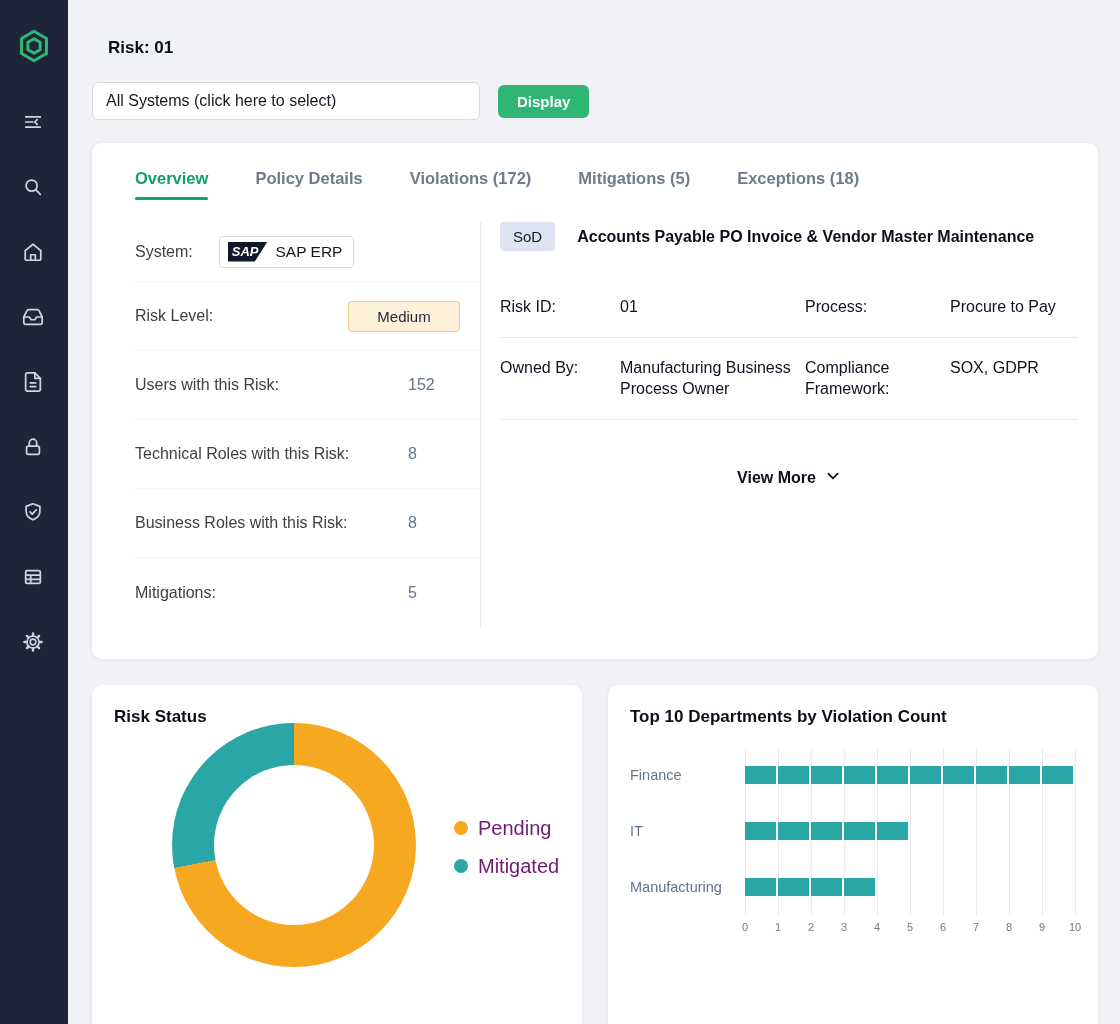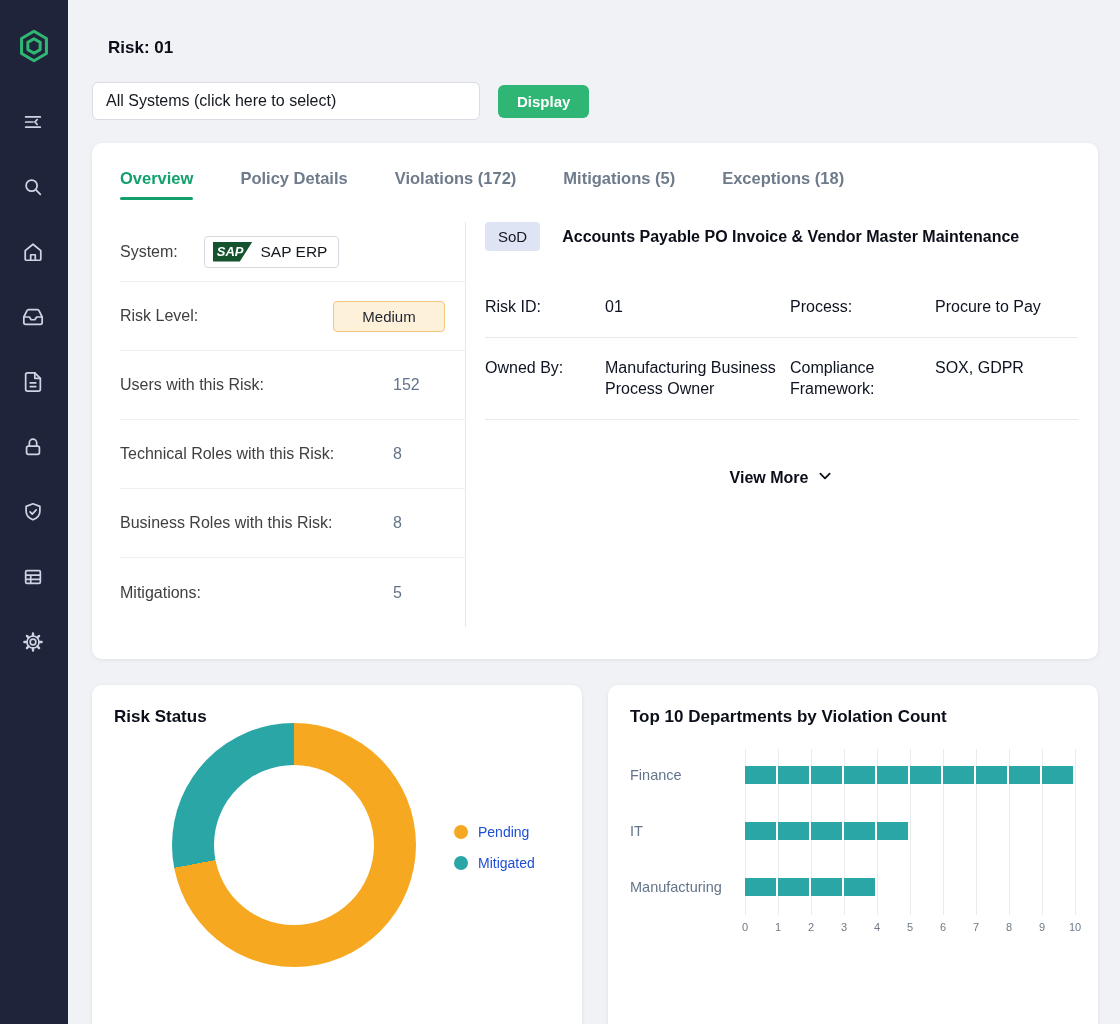--- a/index.html
+++ b/index.html
@@ -15,35 +15,35 @@
   .nav-btn svg { width:22px; height:22px; display:block; }
 
   
   .content { flex:1; padding:0 22px 0 24px; }
   .page-title { margin:38px 0 0 16px; font-size:17px; font-weight:700; color:#0b0f19; }
   .toolbar { margin-top:24px; display:flex; align-items:center; gap:18px; }
   .system-select { width:388px; height:38px; background:#fff; border:1px solid #d8dbe2; border-radius:6px; display:flex; align-items:center; padding:0 13px; font-size:16px; color:#14181f; cursor:pointer; }
   .display-btn { height:33px; padding:0 19px; background:#2fb574; border:none; border-radius:6px; color:#fff; font-size:15px; font-weight:700; font-family:inherit; cursor:pointer; }
 
   
-  .main-card { margin-top:23px; width:1006px; height:516px; background:#fff; border-radius:10px; box-shadow:0 1px 4px rgba(16,24,40,.07); padding:26px 20px 0 28px; }
+  .main-card { margin-top:23px; width:1006px; height:516px; background:#fff; border-radius:10px; box-shadow:0 1px 4px rgba(16,24,40,.07); padding:26px 20px 0 43px; }
   .tabs { display:flex; gap:47px; }
   .tab { font-size:16.5px; font-weight:700; color:#6e7b8a; padding-bottom:12px; position:relative; cursor:pointer; }
   .tab.active { color:#13a06b; }
   .tab.active::after { content:""; position:absolute; left:0; right:0; bottom:0; height:3px; background:#13a06b; border-radius:3px; }
 
   .card-body { display:flex; margin-top:22px; }
   .left-col { width:346px; flex-shrink:0; border-right:1px solid #e7e9ee; }
   .lrow { position:relative; height:69px; display:flex; align-items:center; border-bottom:1px solid #eef0f3; }
   .lrow.first { height:60px; border-bottom:1px solid #eef0f3; }
   .lrow.last { border-bottom:none; }
   .llabel { font-size:16px; color:#404040; }
   .lvalue { position:absolute; left:273px; font-size:16px; color:#64748b; }
   .sap-box { margin-left:26px; display:inline-flex; align-items:center; gap:8px; border:1px solid #d5d9e0; border-radius:4px; padding:5px 11px 5px 8px; background:#fff; }
-  .sap-logo { display:inline-block; background:#14532d; color:#fff; font-style:italic; font-weight:700; font-size:13px; line-height:20px; padding:0 9px 0 4px; clip-path:polygon(0 0,100% 0,68% 100%,0 100%); }
+  .sap-logo { display:inline-block; background:#0f172a; color:#fff; font-style:italic; font-weight:700; font-size:13px; line-height:20px; padding:0 9px 0 4px; clip-path:polygon(0 0,100% 0,68% 100%,0 100%); }
   .sap-name { font-size:15.5px; color:#14181f; }
   .medium-badge { position:absolute; left:213px; width:112px; text-align:center; padding:6px 0; background:#fdf1da; border:1px solid #f1c87e; border-radius:4px; font-size:15px; color:#1f2430; }
 
   .right-col { flex:1; padding-left:19px; }
   .detail-head { display:flex; align-items:center; }
   .sod-badge { background:#dfe4f5; border-radius:4px; padding:6px 13px; font-size:15px; color:#14181f; }
   .detail-title { margin-left:22px; font-size:16px; font-weight:700; white-space:nowrap; color:#0b0f19; }
   .detail-table { margin-top:26px; }
   .drow { display:grid; grid-template-columns:120px 185px 145px 1fr; border-bottom:1px solid #e7e9ee; padding:19px 0; column-gap:0; }
   .dlabel { font-size:16px; font-weight:400; color:#0d1320; line-height:1.35; }
@@ -56,21 +56,21 @@
   .bottom-row { margin-top:26px; display:flex; gap:26px; }
   .chart-card { width:490px; height:354px; background:#fff; border-radius:10px; box-shadow:0 1px 4px rgba(16,24,40,.07); padding:22px 22px 0 22px; }
   .chart-title { font-size:17px; font-weight:700; color:#0b0f19; }
 
   .donut-wrap { display:flex; align-items:center; margin-top:0; }
   .donut { width:244px; height:244px; border-radius:50%; margin-left:58px; margin-top:-4px; position:relative; flex-shrink:0; }
   .donut::after { content:""; position:absolute; left:50%; top:50%; width:160px; height:160px; margin:-80px 0 0 -80px; border-radius:50%; background:#fff; }
   .legend { margin-left:38px; display:flex; flex-direction:column; gap:15px; }
   .legend-item { display:flex; align-items:center; gap:10px; }
   .legend-dot { width:14px; height:14px; border-radius:50%; flex-shrink:0; }
-  .legend-label { font-size:14px; color:#1d4ed8; }
+  .legend-label { font-size:20px; color:#701a75; }
 
   .hbar { position:relative; margin-top:20px; }
   .hbar-grid { position:absolute; left:115px; top:2px; width:331px; height:166px; background:repeating-linear-gradient(90deg,#e8ebf0 0 1px,transparent 1px 33px); border-right:1px solid #e8ebf0; }
   .hbar-row { position:relative; display:flex; align-items:center; height:56px; }
   .hbar-cat { width:115px; font-size:14.5px; color:#64748b; flex-shrink:0; }
   .hbar-bar { height:18px; }
   .hbar-ticks { position:relative; margin-left:115px; width:331px; height:16px; margin-top:6px; }
   .hbar-tick { position:absolute; top:0; transform:translateX(-50%); font-size:11px; color:#6f7a86; }
 </style>
 </head>

